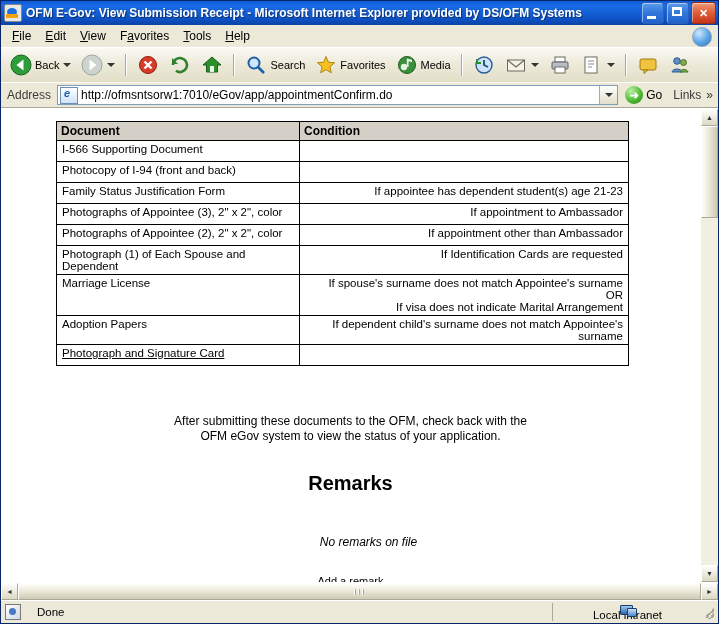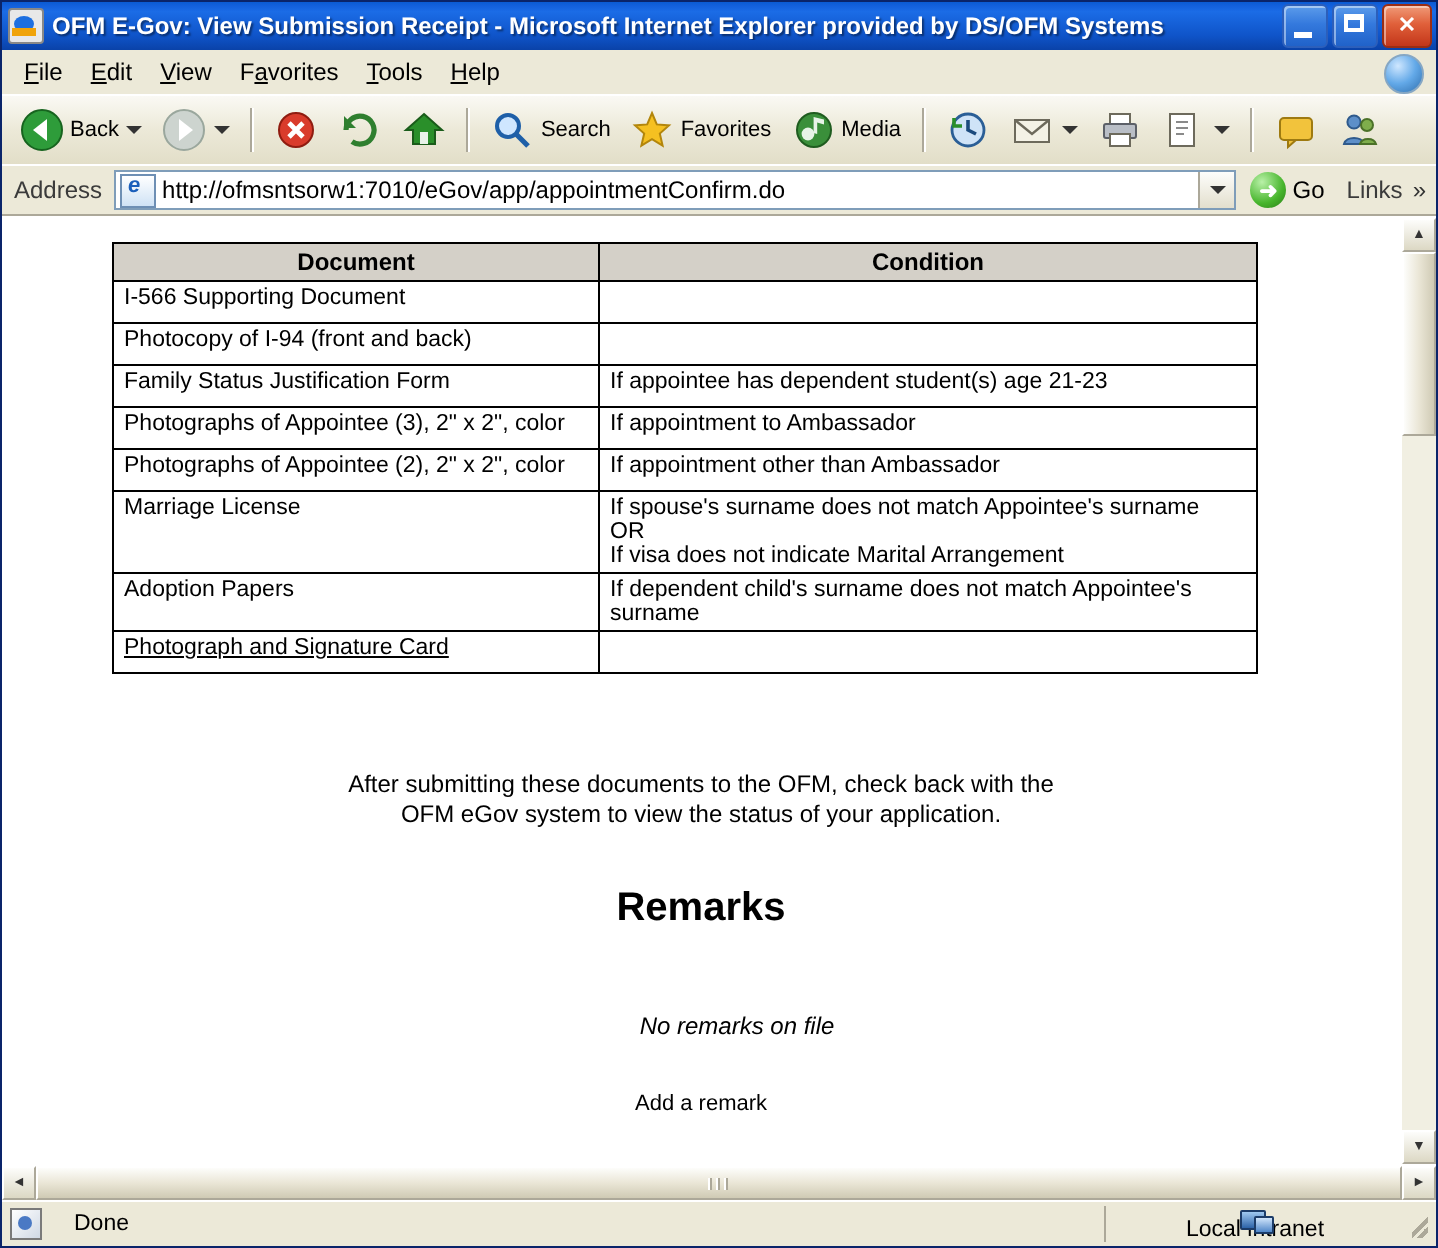--- a/index.html
+++ b/index.html
@@ -232,31 +232,31 @@
     margin-left: 55px;
     width: 573px;
     font-size: 11.5px;
   }
   table.doc-table th {
     background: #d4d0c8;
     border: 1px solid #000;
     font-weight: bold;
     font-size: 12px;
     padding: 2px 4px;
-    text-align: center;
+    text-align: left;
   }
   table.doc-table td {
     border: 1px solid #000;
     padding: 2px 5px;
     vertical-align: top;
     height: 16px;
     font-size: 11.5px;
   }
   td.col-doc { width: 240px; }
-  td.col-cond { width: 330px; }
+  td.col-cond { width: 330px; text-align: right; }
   .doc-link {
     color: #000;
     text-decoration: underline;
   }
   .para {
     text-align: center;
     font-size: 12px;
     margin-top: 48px;
     line-height: 15px;
     color: #000;
@@ -611,20 +611,24 @@
             </tr>
             <tr>
               <td class="col-doc">Photographs of Appointee (3), 2" x 2", color</td>
               <td class="col-cond">If appointment to Ambassador</td>
             </tr>
             <tr>
               <td class="col-doc">Photographs of Appointee (2), 2" x 2", color</td>
               <td class="col-cond">If appointment other than Ambassador</td>
             </tr>
             <tr>
+              <td class="col-doc">Photograph (1) of Each Spouse and Dependent</td>
+              <td class="col-cond">If Identification Cards are requested</td>
+            </tr>
+            <tr>
               <td class="col-doc">Marriage License</td>
               <td class="col-cond" style="white-space: pre-line;">If spouse's surname does not match Appointee's surname
 OR
 If visa does not indicate Marital Arrangement</td>
             </tr>
             <tr>
               <td class="col-doc">Adoption Papers</td>
               <td class="col-cond">If dependent child's surname does not match Appointee's surname</td>
             </tr>
             <tr>

